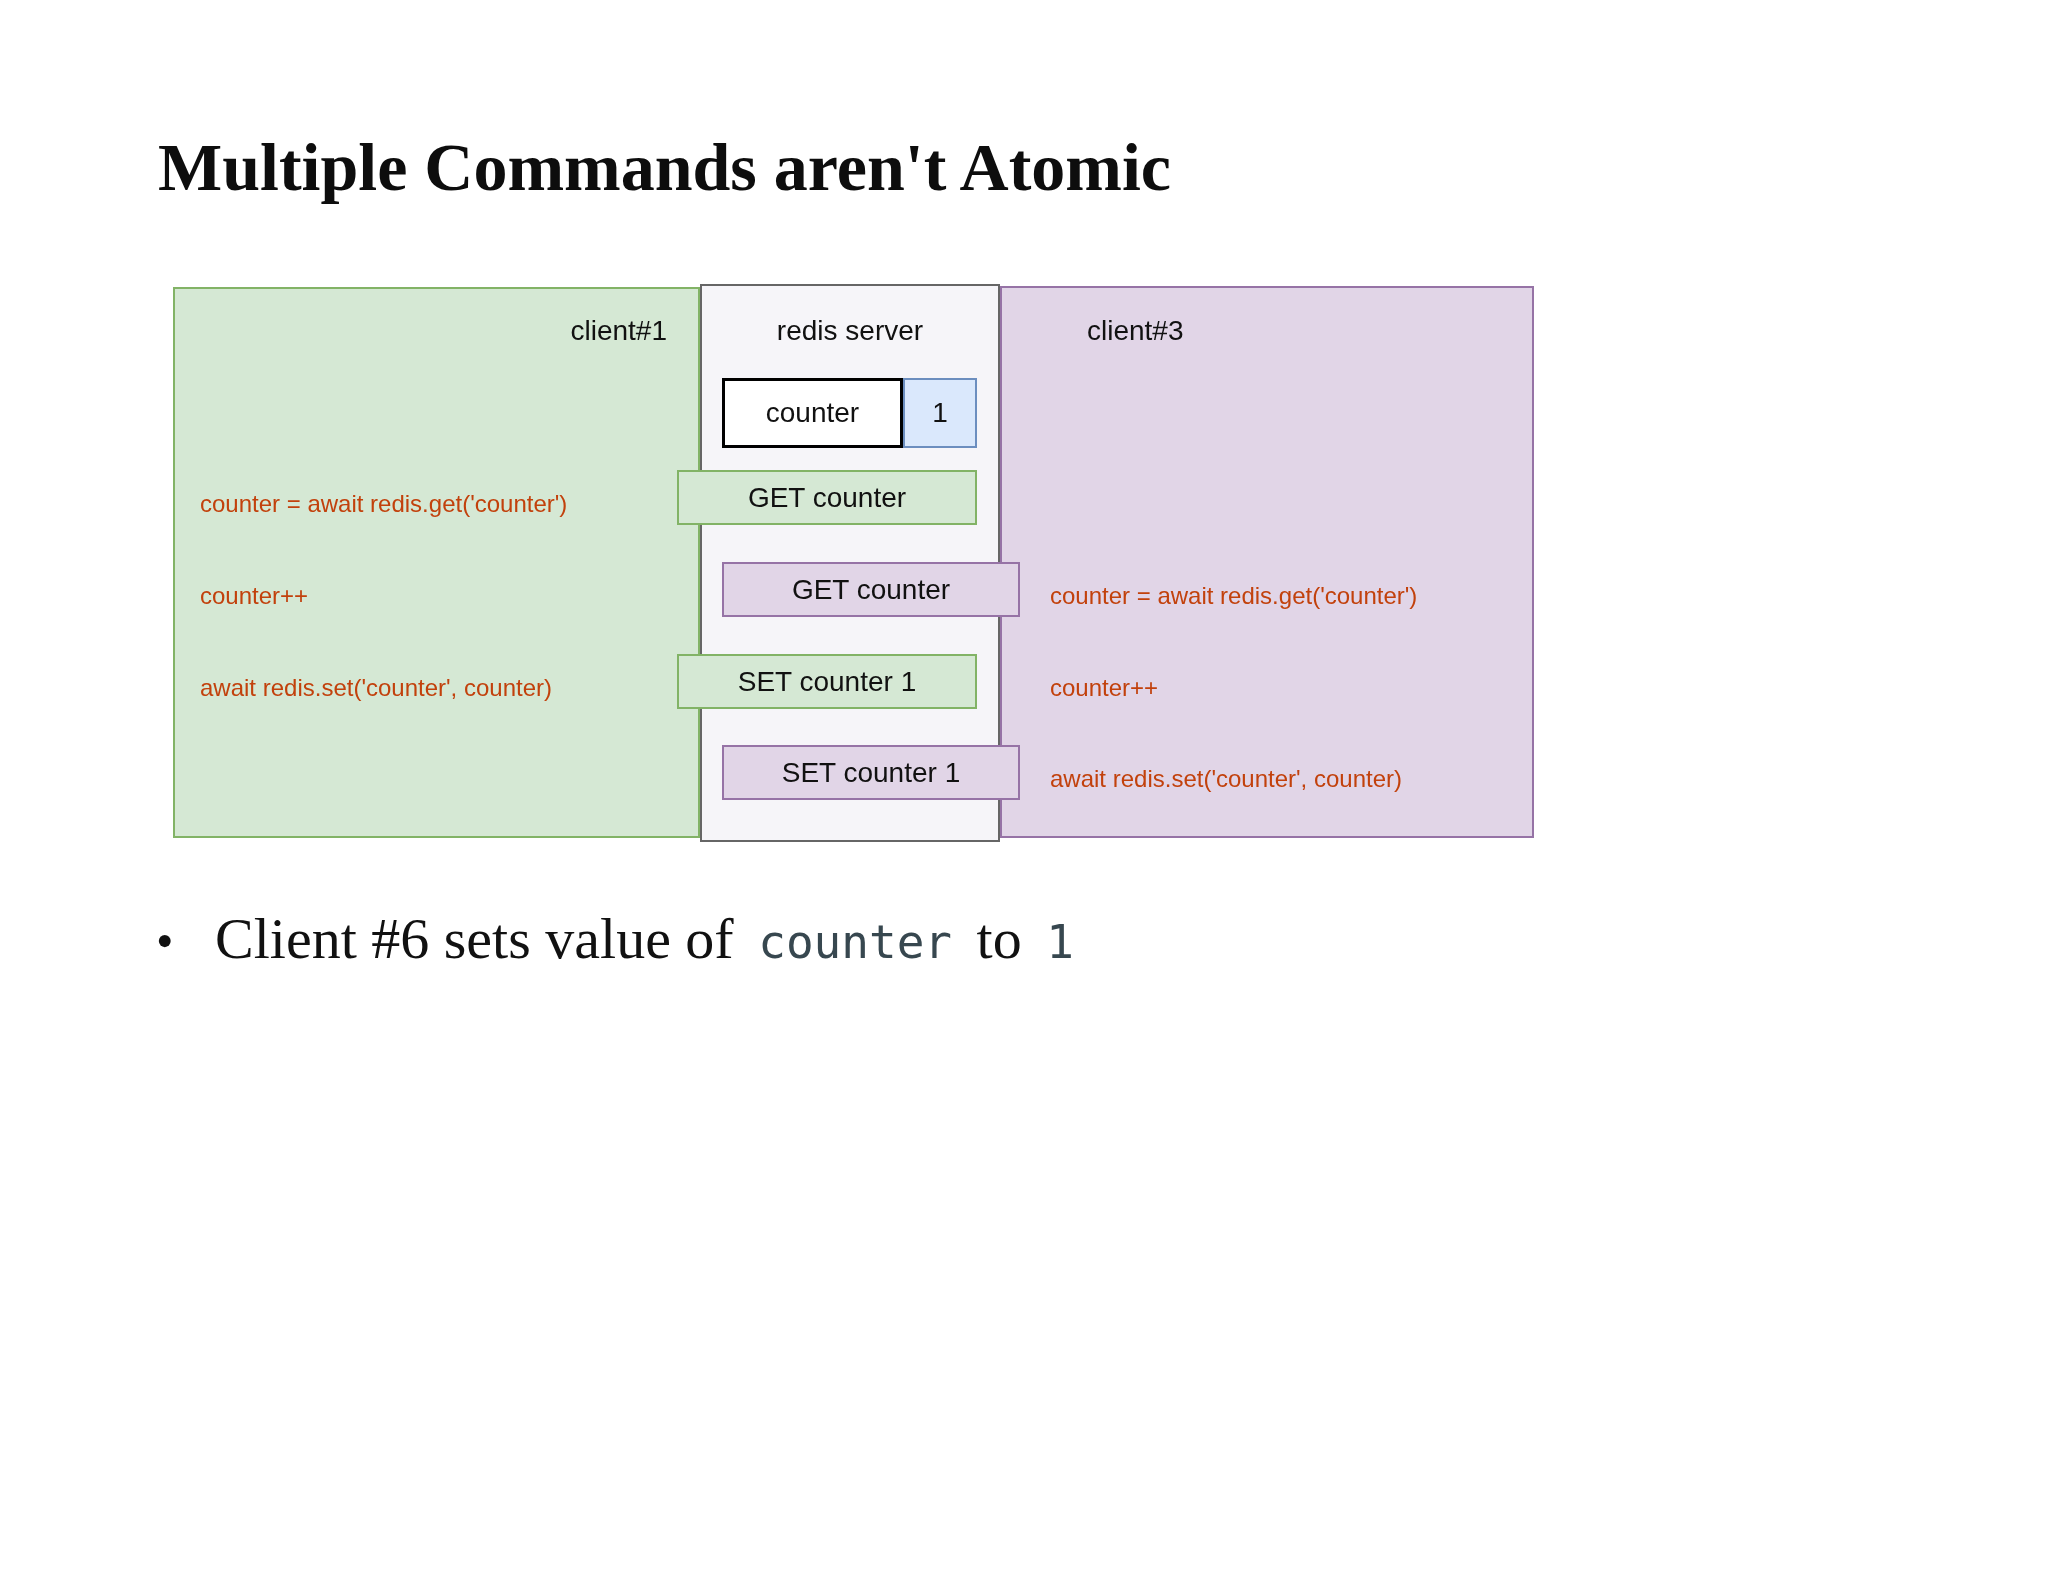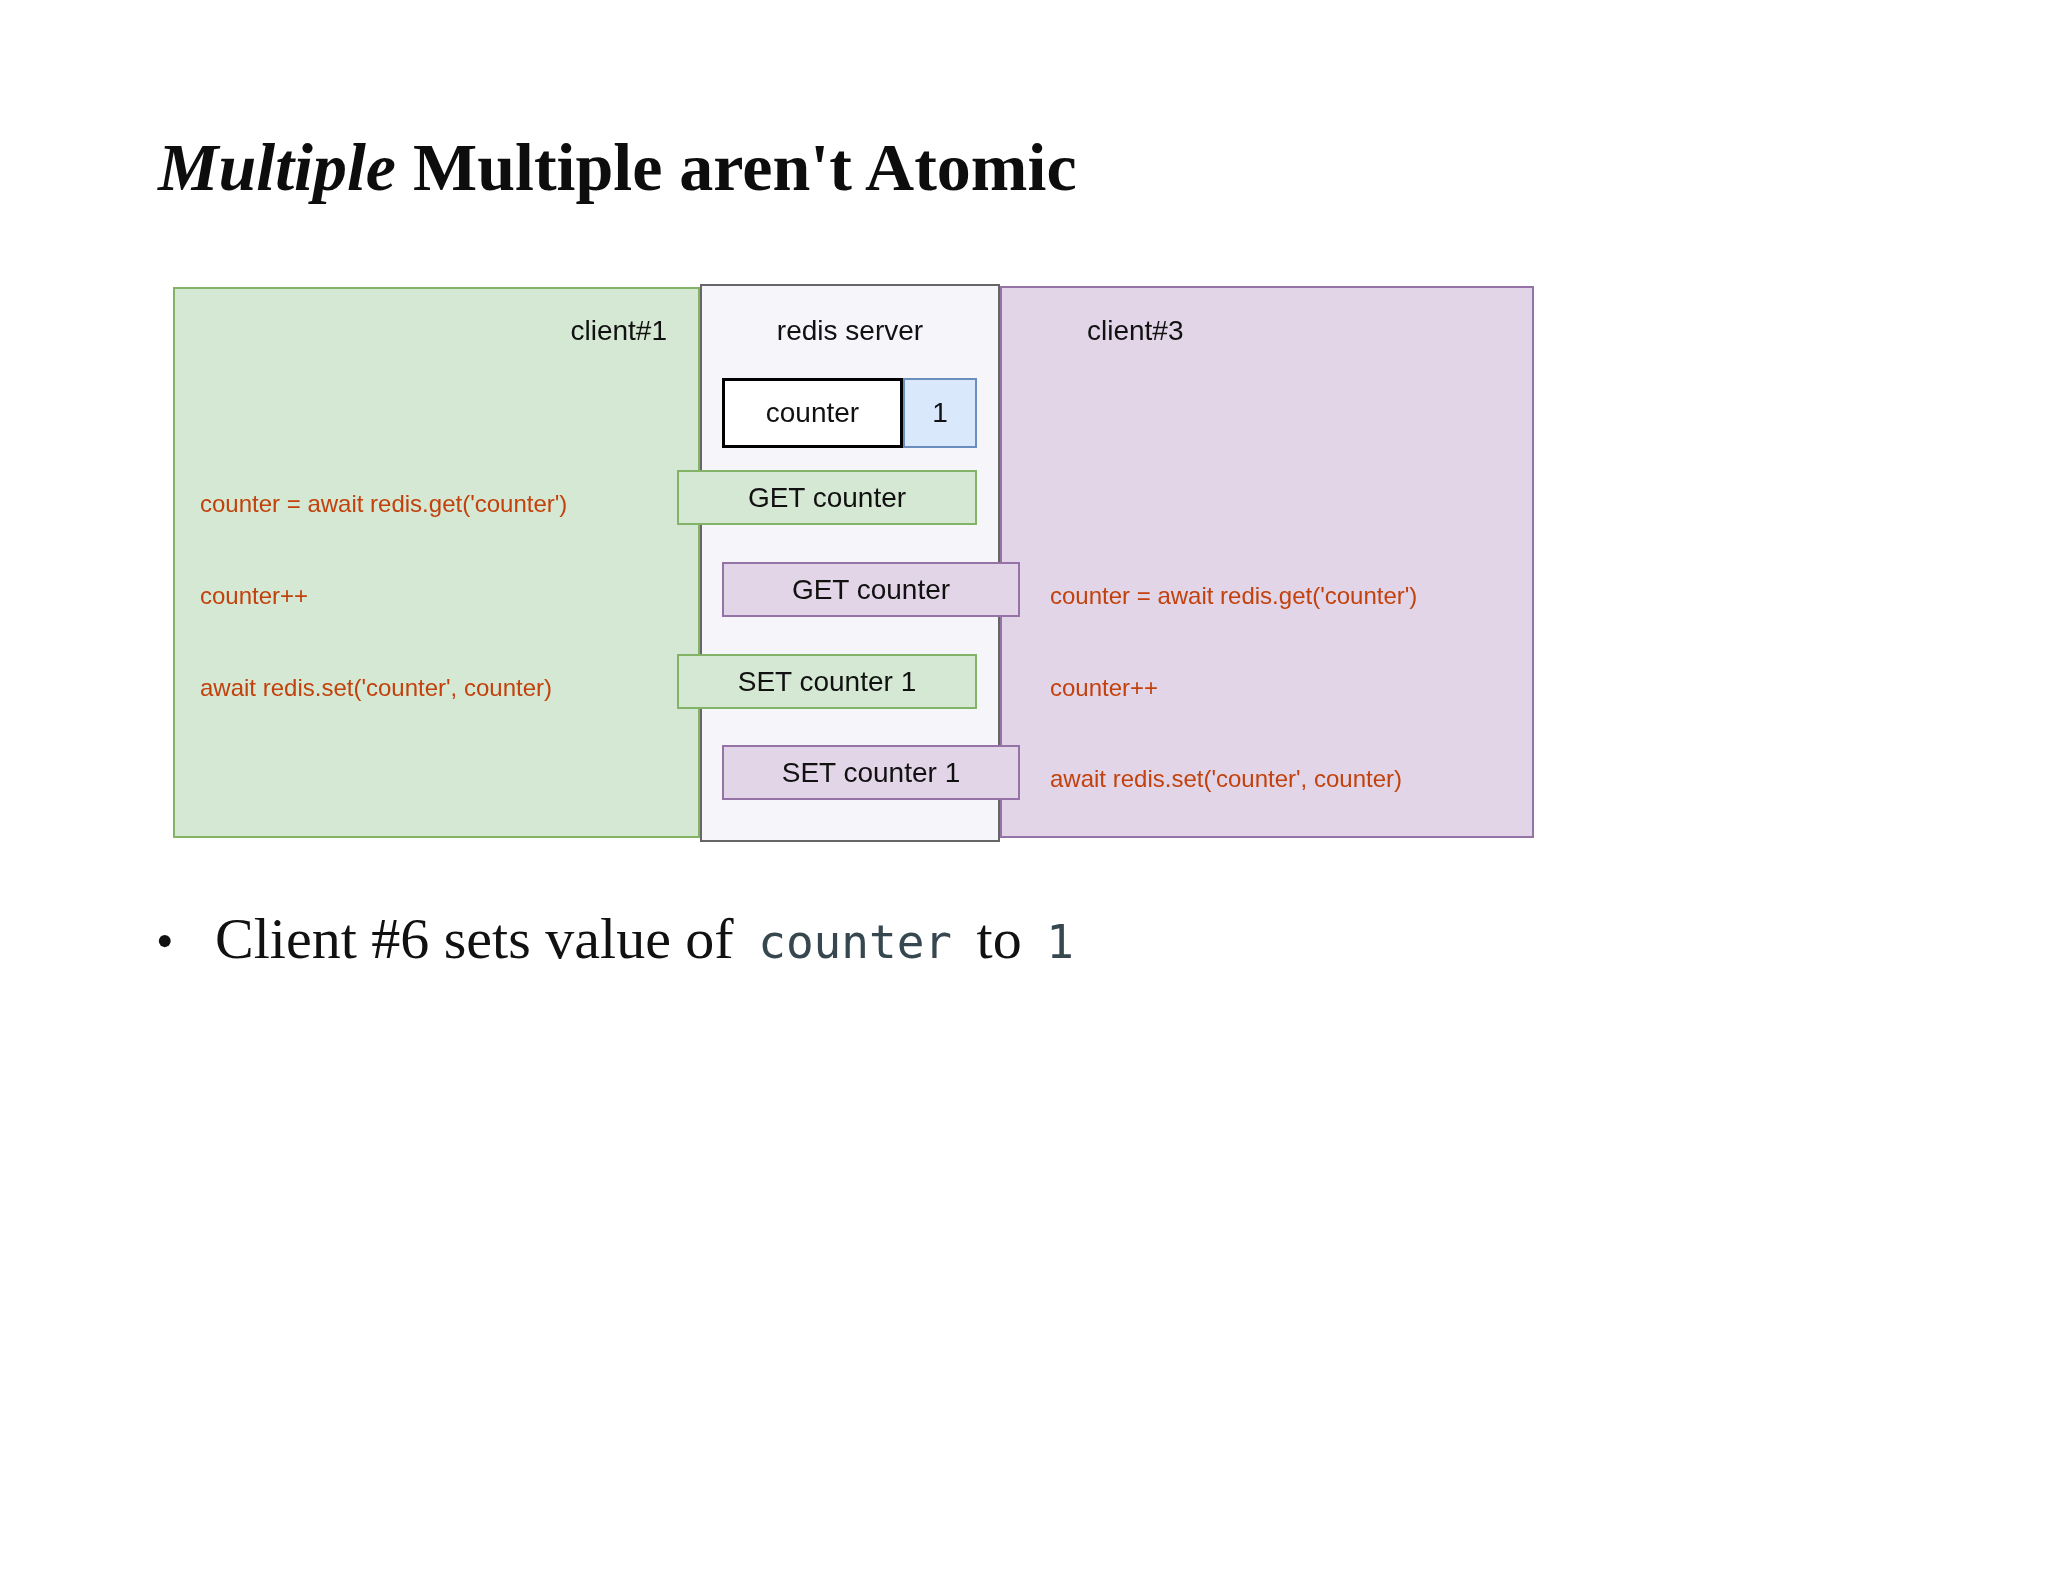--- a/index.html
+++ b/index.html
@@ -3,21 +3,21 @@
 <meta charset="utf-8">
 <style>
   html,body{margin:0;padding:0;background:#ffffff;}
   .page{position:relative;width:2048px;height:1582px;background:#ffffff;overflow:hidden;
         font-family:"Liberation Sans",sans-serif;}
 
   
   .title{position:absolute;left:158px;top:130px;margin:0;
          font-family:"Liberation Serif",serif;font-size:68px;line-height:1.1;
          font-weight:bold;color:#0d0d0d;white-space:nowrap;}
-  .t-italic{font-style:italic;}
+  .t-italic{}
 
   
   .diagram{position:absolute;left:0;top:0;width:2048px;height:900px;}
   .col{position:absolute;box-sizing:border-box;}
   .col-srv{left:700px;top:284px;width:300px;height:558px;
            background:var(--srv-fill);border:2px solid var(--srv-border);}
   .col-c1{left:173px;top:287px;width:527px;height:551px;
           background:var(--c1-fill);border:2px solid var(--c1-border);}
   .col-c2{left:1000px;top:286px;width:534px;height:552px;
           background:var(--c2-fill);border:2px solid var(--c2-border);}
@@ -58,21 +58,21 @@
               white-space:pre;}
   .marker{display:inline-block;width:59px;font-size:50px;}
   .inline-code{font-family:"DejaVu Sans Mono",monospace;font-size:46px;
                color:var(--code-color);margin:0 10px;}
 </style>
 </head>
 <body>
 
 <div class="page">
 
-  <h1 class="title"><span class="t-italic">Multiple</span><span> Multiple aren't Atomic</span></h1>
+  <h1 class="title"><span class="t-italic">Multiple</span><span> Commands aren't Atomic</span></h1>
 
   <div class="diagram">
 
     <div class="col col-srv"></div>
     <div class="col col-c1"></div>
     <div class="col col-c2"></div>
 
     <div class="lane-label label-c1">client#1</div>
     <div class="lane-label label-srv">redis server</div>
     <div class="lane-label label-c2">client#3</div>

